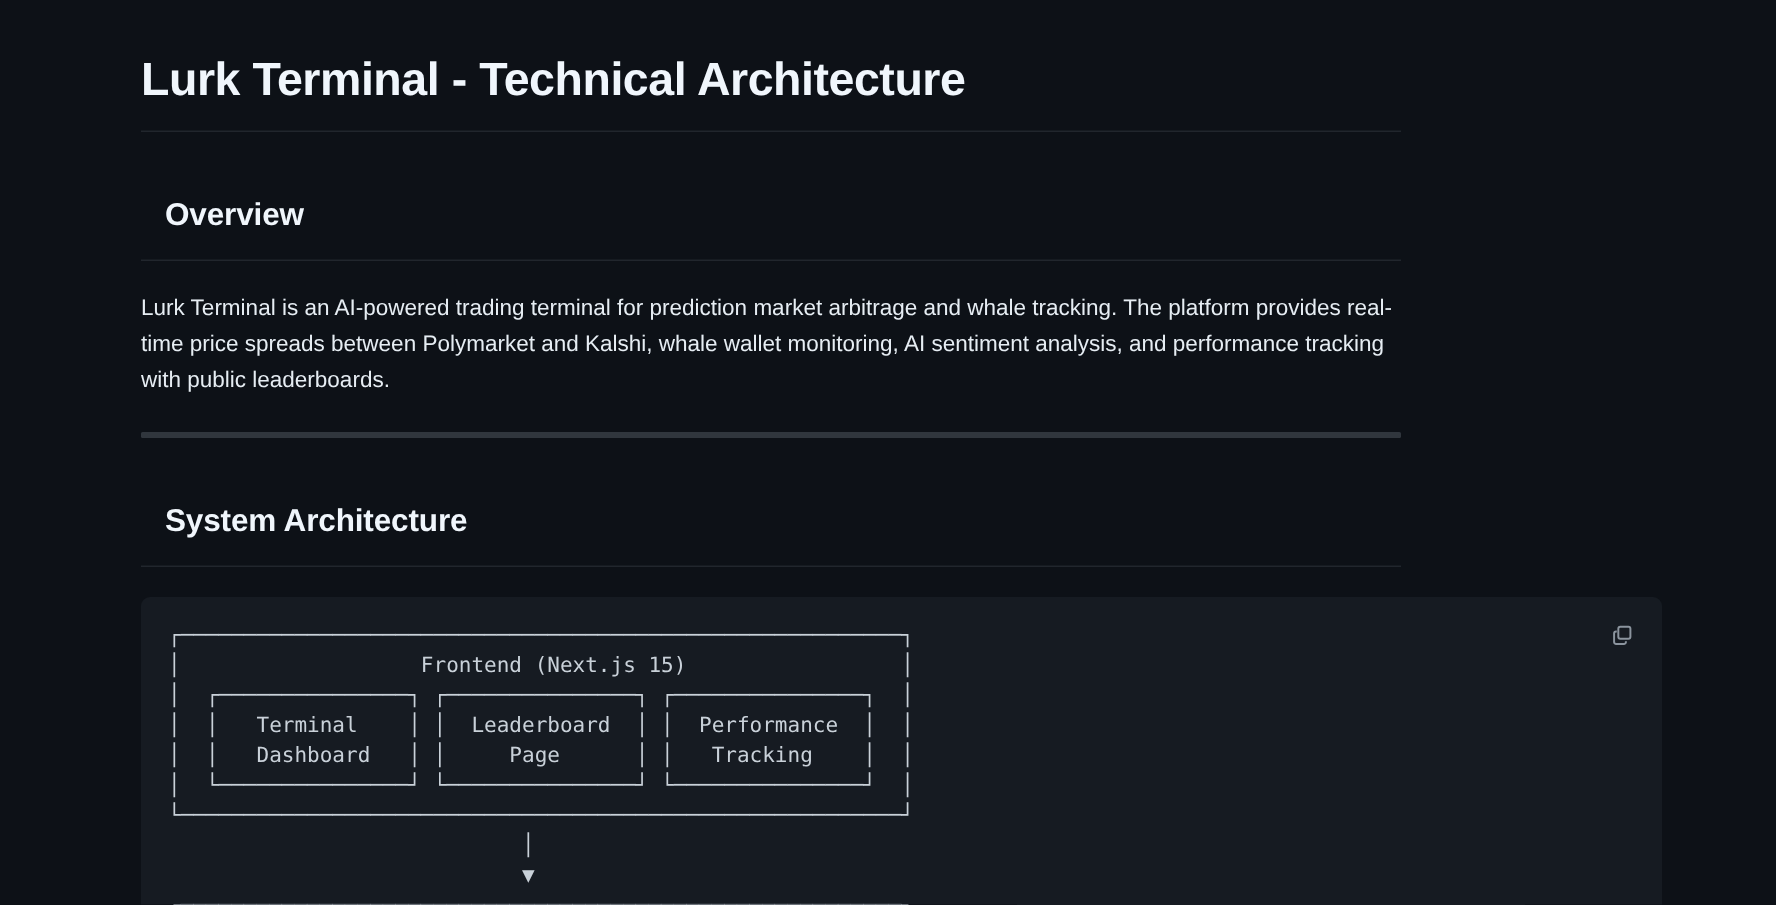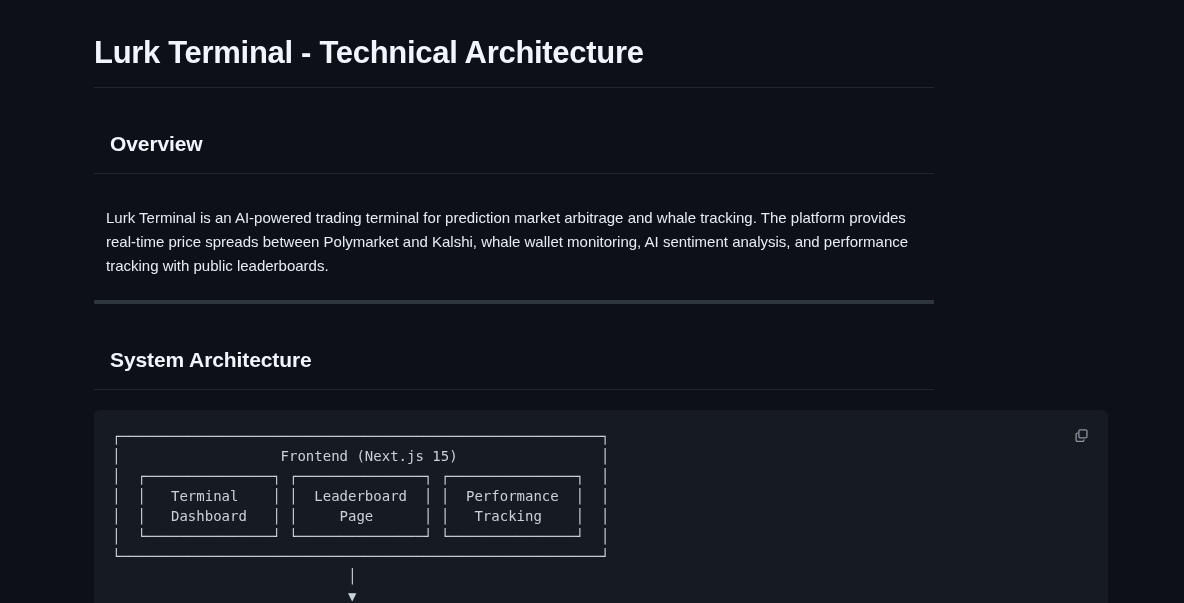--- a/index.html
+++ b/index.html
@@ -52,21 +52,21 @@
     padding-top: 26px;
     letter-spacing: -0.1px;
     line-height: 1.3;
   }
   .h2.second {
   }
   .body-text {
     font-size: 15px;
     line-height: 24px;
     color: #e6edf3;
-    margin: 12px;
+    margin: 0;
     padding-top: 20px;
     max-width: 1014px;
   }
   .code-wrap {
     position: relative;
     margin-top: 20px;
     background: #161b22;
     border-radius: 6px;
     padding: 16px 18px 10px 18px;
     box-sizing: border-box;

